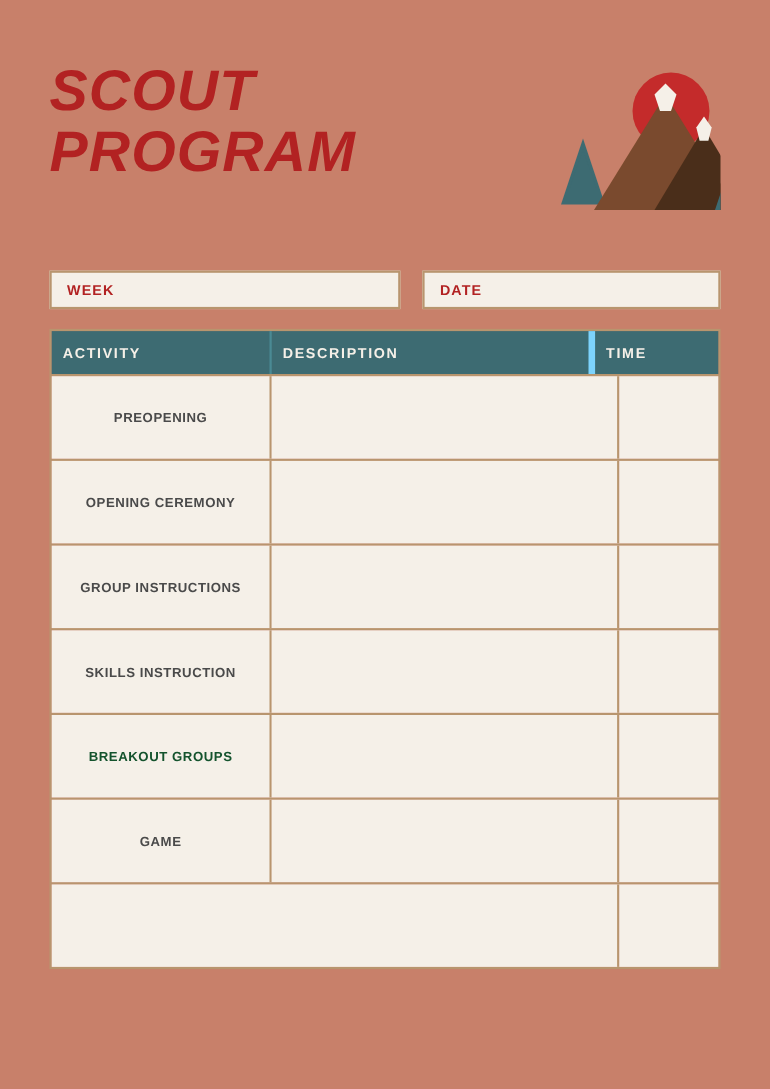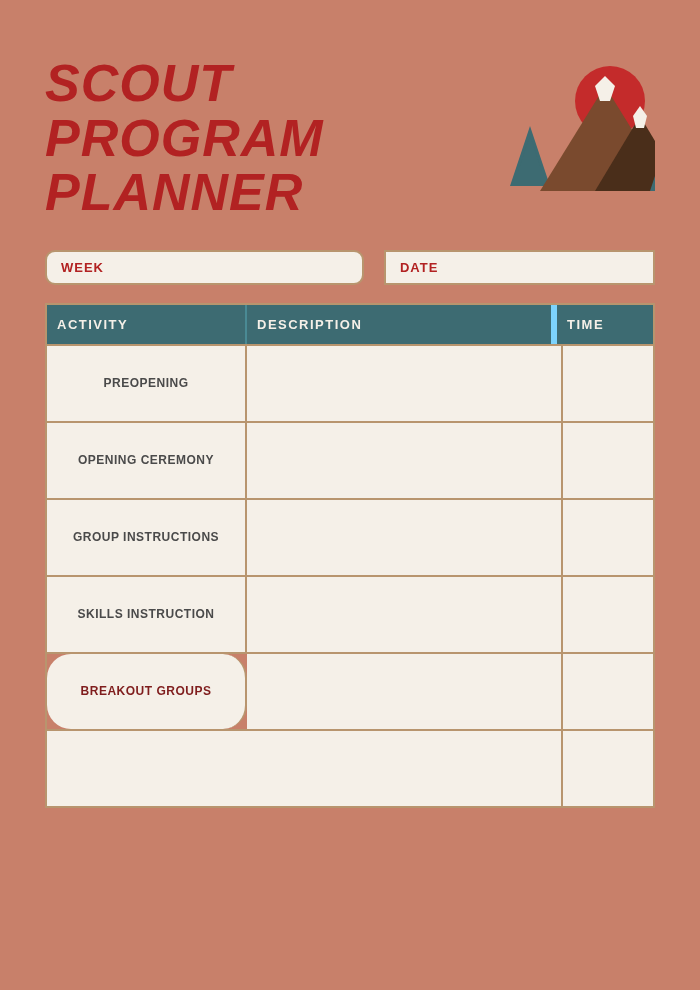--- a/index.html
+++ b/index.html
@@ -57,21 +57,20 @@
     .field-box {
       background-color: #f5f0e8;
       border: 2px solid #b8956e;
       padding: 8px 14px;
       display: flex;
       align-items: center;
     }
 
     .field-box-week {
       flex: 1.2;
-      border-radius: 10px;
     }
 
     .field-box-date {
       flex: 1;
     }
 
     .field-label {
       font-size: 13px;
       font-weight: 900;
       color: #b22222;
@@ -99,23 +98,22 @@
       flex-shrink: 0;
       border-right: 2px solid #b8956e;
       font-size: 12px;
       font-weight: 700;
       color: #4a4a4a;
       text-transform: uppercase;
       letter-spacing: 0.5px;
     }
 
     .td-cell-activity.highlight {
-      color: #7f1d1d;
-      font-weight: 900;
-      border-radius: 24px;
+      color: #14532d;
+      font-weight: 900;
     }
 
     .td-cell-description {
       flex: 1;
       border-right: 2px solid #b8956e;
     }
 
     .td-cell-time {
       width: 90px;
       flex-shrink: 0;
@@ -145,36 +143,35 @@
       flex-shrink: 0;
       border-right: 2px solid #4a8a94;
     }
 
     .header-cell.desc {
       flex: 1;
       border-right: 6px solid #7dd3fc;
     }
 
     .header-cell.time {
-      width: 96px;
+      width: 112px;
       flex-shrink: 0;
     }
 
     
   </style>
 </head>
 <body>
 
 <div class="page">
 
   <div class="header">
     <div class="title">
       <div>SCOUT</div>
       <div>PROGRAM</div>
-      <div>PLANNER</div>
     </div>
 
     <div class="illustration">
       <svg width="200" height="160" viewBox="0 0 200 160" xmlns="http://www.w3.org/2000/svg">
 
         <circle cx="155" cy="45" r="35" fill="#c42b2b"></circle>
 
         <polygon points="55,130 75,70 95,130" fill="#3d6b72"></polygon>
         <polygon points="63,115 75,80 87,115" fill="#3d6b72"></polygon>
 
@@ -228,18 +225,23 @@
       <div class="td-cell td-cell-activity">SKILLS INSTRUCTION</div>
       <div class="td-cell td-cell-description"></div>
       <div class="td-cell td-cell-time"></div>
     </div>
         <div class="table-row">
       <div class="td-cell td-cell-activity highlight">BREAKOUT GROUPS</div>
       <div class="td-cell td-cell-description"></div>
       <div class="td-cell td-cell-time"></div>
     </div>
         <div class="table-row">
+      <div class="td-cell td-cell-activity">GAME</div>
+      <div class="td-cell td-cell-description"></div>
+      <div class="td-cell td-cell-time"></div>
+    </div>
+        <div class="table-row">
       <div class="td-cell td-cell-description"></div>
       <div class="td-cell td-cell-time"></div>
     </div>
       </div>
   </div>
 </div>
 
 </body></html>

